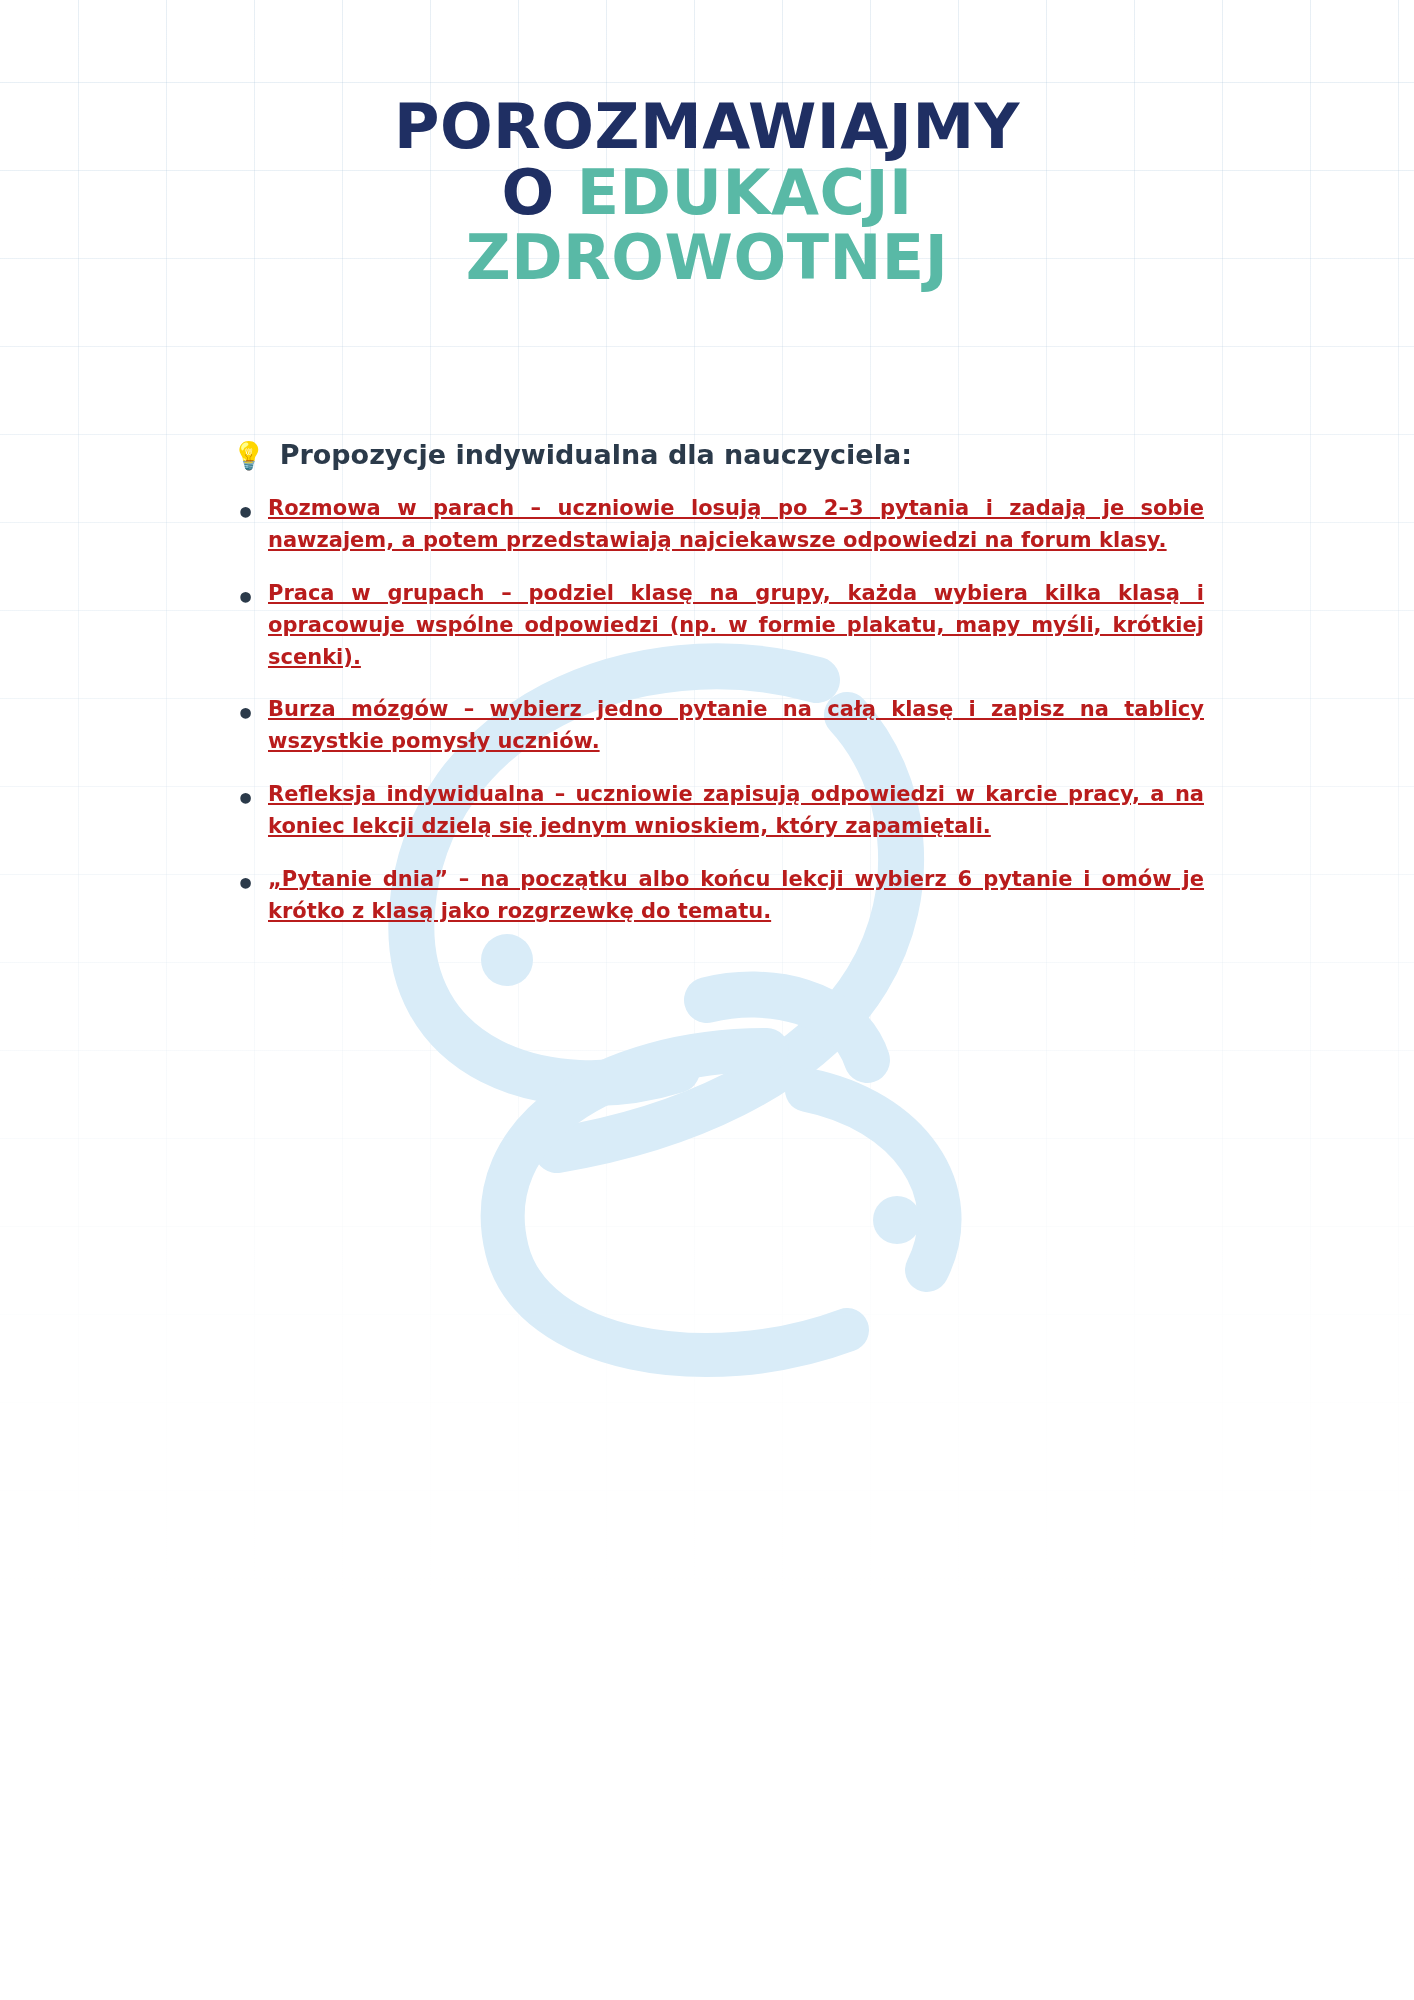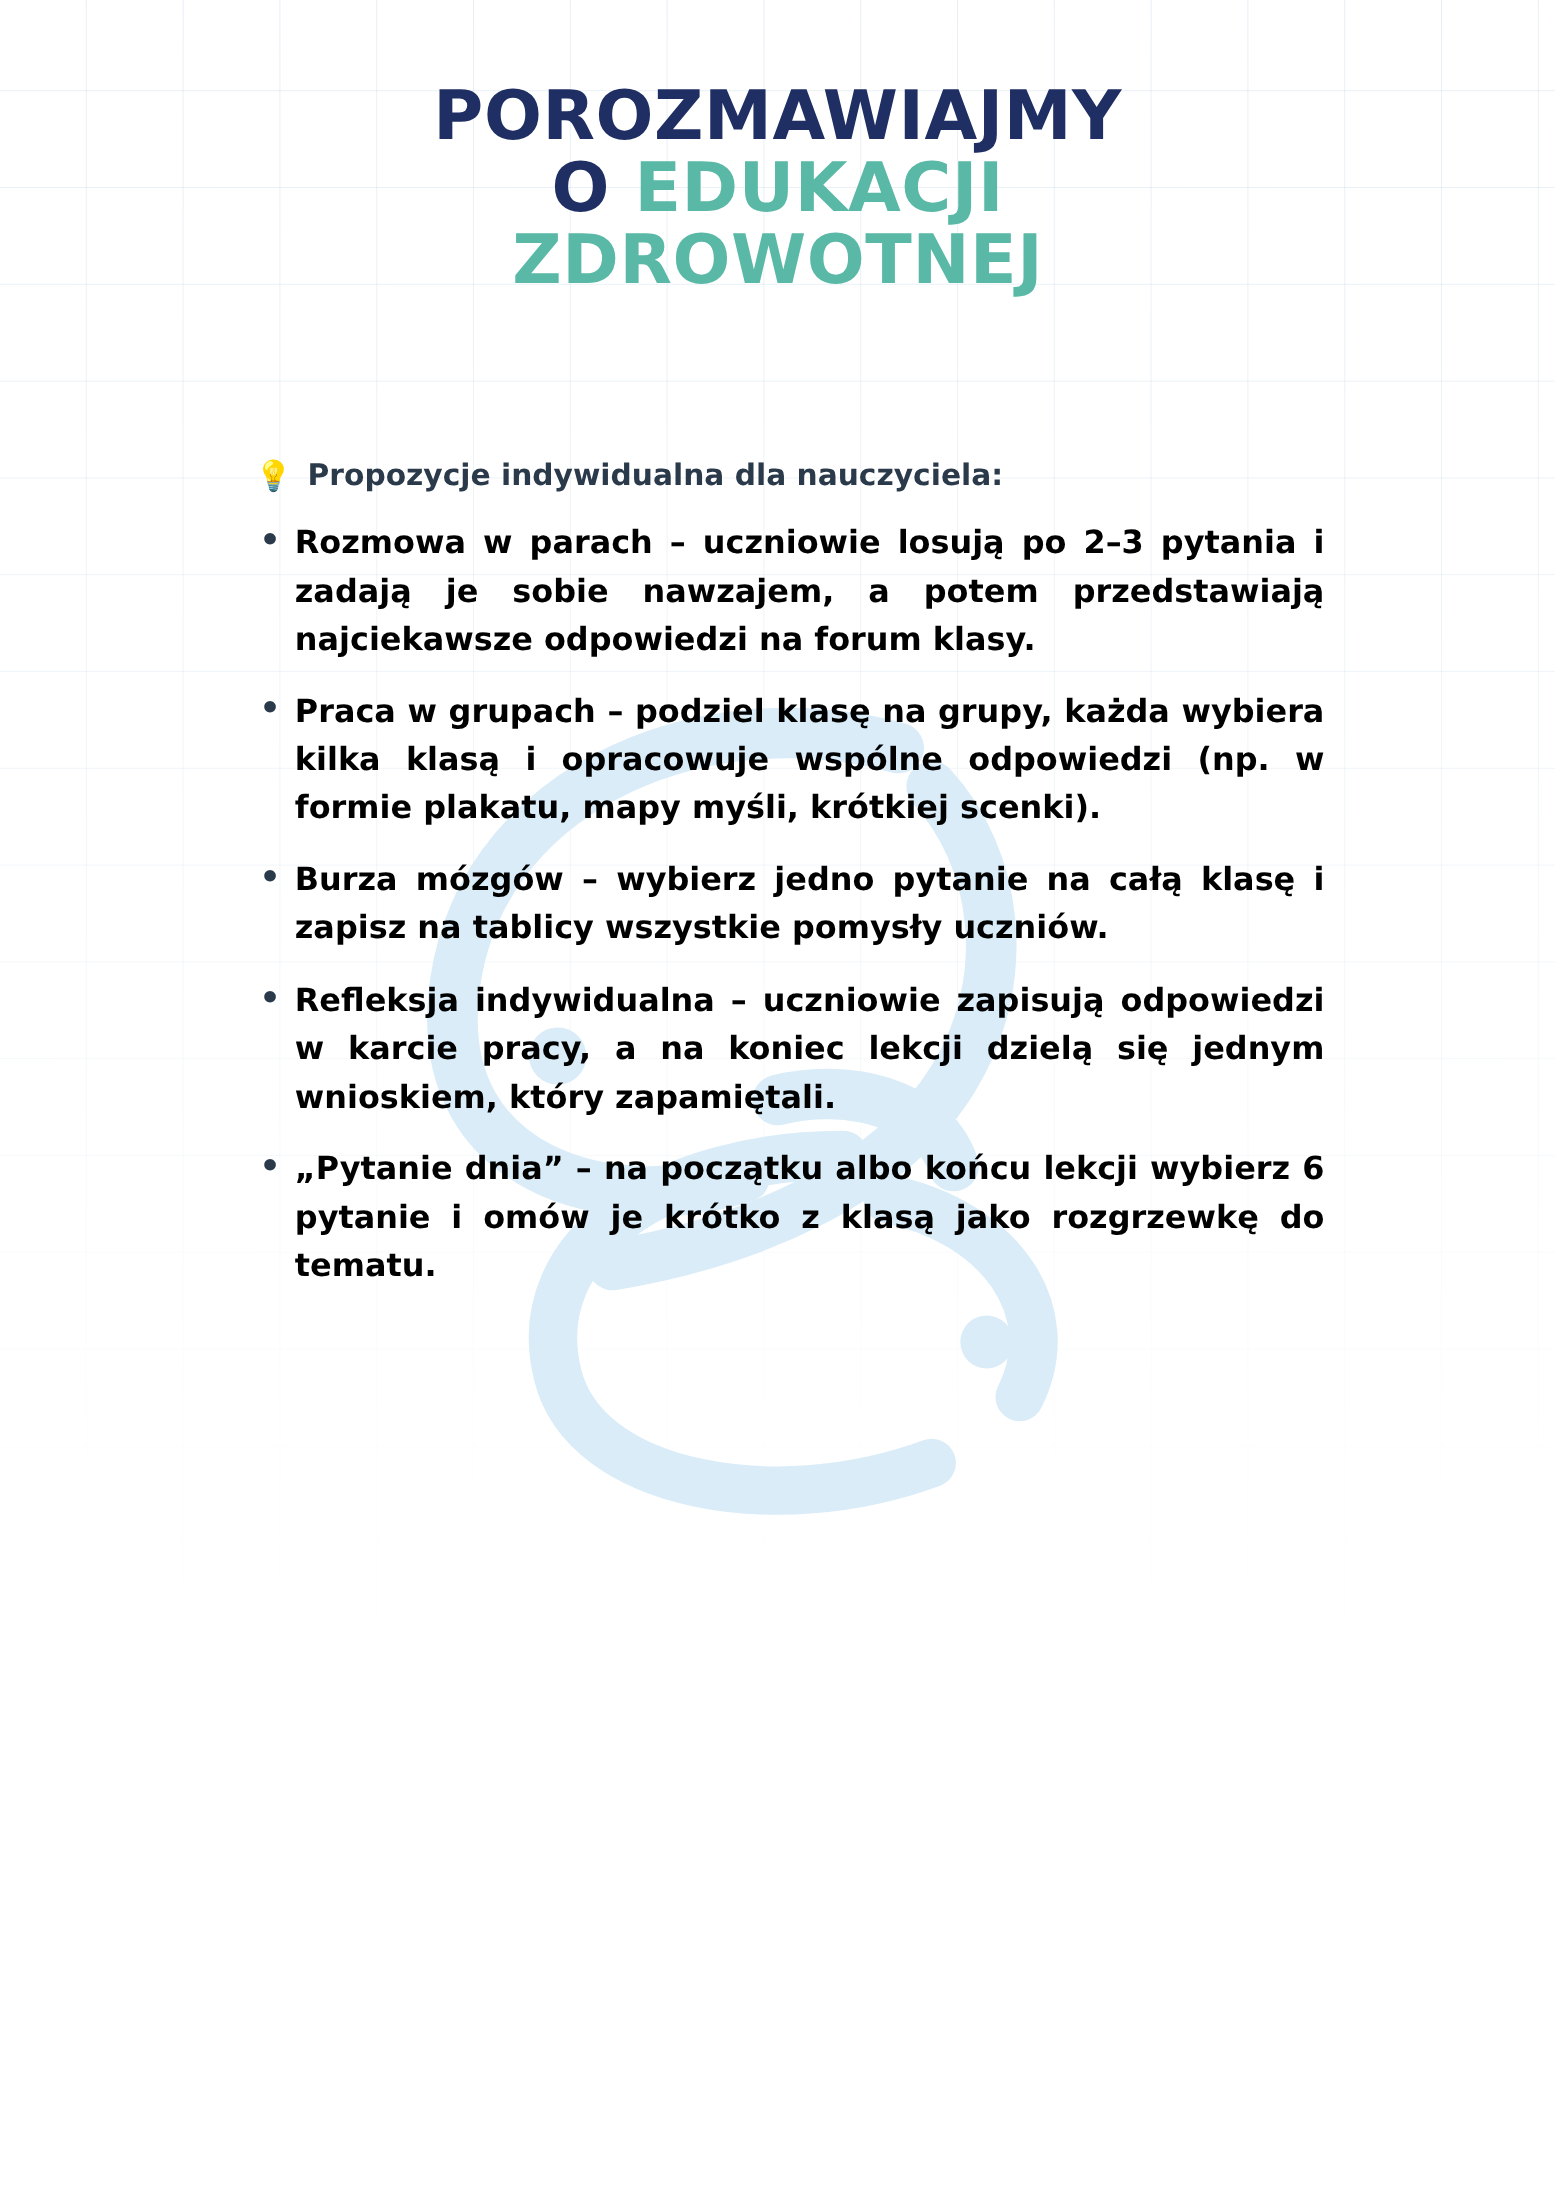--- a/index.html
+++ b/index.html
@@ -51,21 +51,21 @@
 
   
   .page {
     position: relative;
     z-index: 3;
     padding: 0 210px;
     box-sizing: border-box;
   }
 
   .title-block {
-    padding-top: 72px;
+    padding-top: 94px;
     text-align: center;
     line-height: 1.06;
     letter-spacing: 0.5px;
   }
   .title-line {
     font-weight: 700;
     font-size: 62px;
   }
   .t-dark { color: #1f2f63; }
   .t-teal { color: #59b9a6; }
@@ -91,26 +91,27 @@
 
   ul.points {
     list-style: none;
     margin: 0;
     padding: 0;
   }
   ul.points li {
     position: relative;
     padding-left: 58px;
     margin-bottom: 21px;
-    font-size: 29px;
+    font-size: 21px;
     font-weight: 700;
-    color: #000000;
+    color: #b91c1c;
     line-height: 1.52;
     text-align: justify;
     text-justify: inter-word;
+    text-decoration: underline;
   }
   ul.points li::before {
     content: "\2022";
     position: absolute;
     left: 26px;
     top: -2px;
     font-size: 30px;
     color: #2b3a4a;
   }
   ul.points li:last-child { margin-bottom: 0; }

